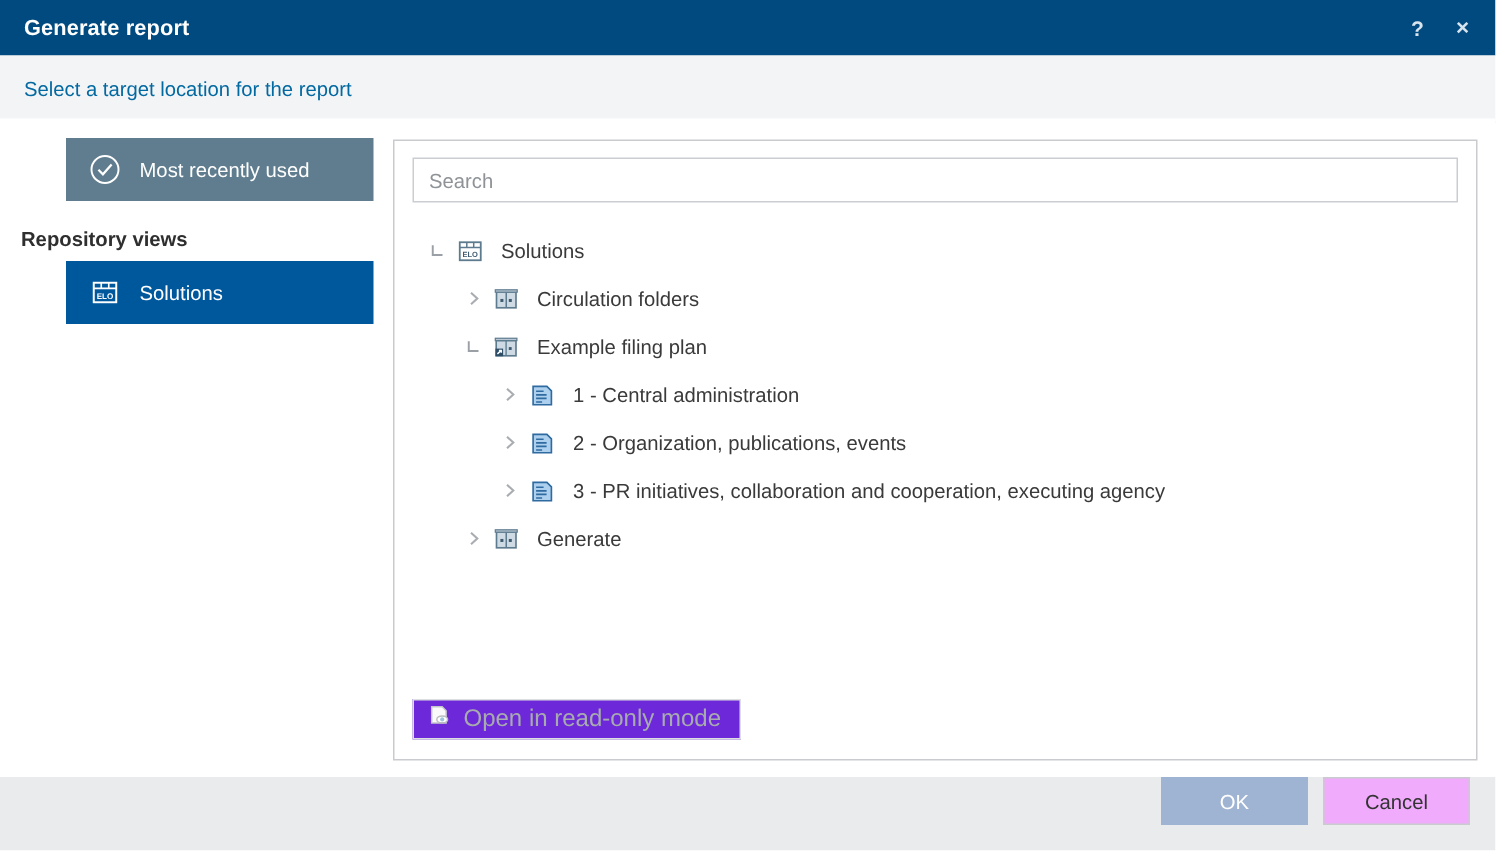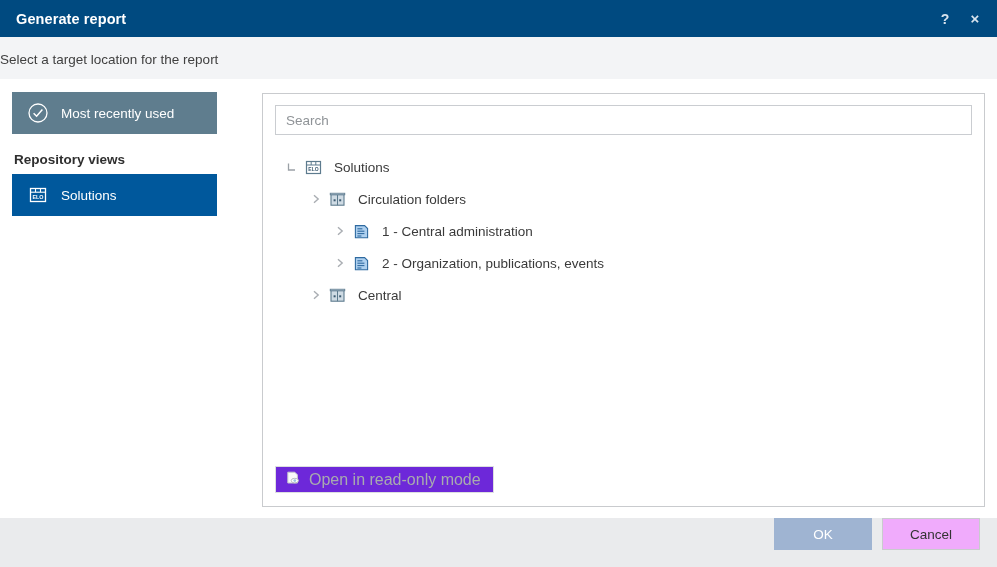--- a/index.html
+++ b/index.html
@@ -52,22 +52,23 @@
   }
   .tb-btn.help { font-size: 14px; }
 
   
   .subheader {
     height: 45px;
     background: #f3f4f6;
     border-bottom: 1px solid #e1e3e6;
     display: flex;
     align-items: center;
-    box-sizing: border-box;
-    color: #404040;
+    padding-left: 16px;
+    box-sizing: border-box;
+    color: #0369a1;
     font-size: 13.5px;
   }
 
   
   .body-area {
     position: absolute;
     top: 79px;
     left: 0;
     right: 0;
     bottom: 49px;
@@ -85,20 +86,21 @@
     height: 42px;
     display: flex;
     align-items: center;
     gap: 12px;
     padding-left: 15px;
     box-sizing: border-box;
     color: #ffffff;
     font-size: 13.5px;
     cursor: pointer;
     margin-bottom: 2px;
+    margin-left: 32px;
   }
   .side-item.mru { background: #5f7d8e; }
   .side-item.solutions { background: #00589c; }
   .side-heading {
     color: #2f2f2f;
     font-size: 13.5px;
     font-weight: bold;
     margin: 18px 0 7px 2px;
   }
   .side-icon { width: 22px; height: 22px; flex: none; }
@@ -302,20 +304,39 @@
               <line x1="9.5" y1="4.6" x2="9.5" y2="15.2" stroke="#5d7b8e" stroke-width="1"></line>
               <rect x="2.2" y="3.2" width="14.6" height="1.6" fill="#b9c8d4" stroke="#5d7b8e" stroke-width=".8"></rect>
               <rect x="5.6" y="9.3" width="2" height="2" fill="#3c5a70"></rect>
               <rect x="11.2" y="9.3" width="2" height="2" fill="#3c5a70"></rect>
             </svg>
           </span>
           <span class="node-label">Circulation folders</span>
         </div>
 
 
+        <div class="tree-row" style="padding-left:30px;">
+          <span class="twisty">
+            <svg width="12" height="12" viewBox="0 0 12 12">
+              <polyline points="2.5,2.5 2.5,9 9,9" fill="none" stroke="#9aa0a6" stroke-width="1.3"></polyline>
+            </svg>
+          </span>
+          <span class="node-icon">
+            <svg width="19" height="19" viewBox="0 0 19 19">
+              <rect x="2.8" y="5" width="13.2" height="10.2" fill="#cfdbe4" stroke="#5d7b8e" stroke-width="1.1"></rect>
+              <rect x="2.2" y="3.5" width="14.4" height="1.6" fill="#b9c8d4" stroke="#5d7b8e" stroke-width=".8"></rect>
+              <line x1="9.4" y1="5" x2="9.4" y2="15.2" stroke="#5d7b8e" stroke-width=".9"></line>
+              <rect x="11.2" y="9.4" width="1.9" height="1.9" fill="#3c5a70"></rect>
+              <rect x="2.3" y="10.4" width="5.1" height="5.1" fill="#2d4c66"></rect>
+              <polyline points="3.6,13.9 6.2,11.6" stroke="#ffffff" stroke-width="1"></polyline>
+              <polyline points="6.2,13.2 6.2,11.6 4.6,11.6" fill="none" stroke="#ffffff" stroke-width="1"></polyline>
+            </svg>
+          </span>
+          <span class="node-label">Example filing plan</span>
+        </div>
 
         <div class="tree-row" style="padding-left:54px;">
           <span class="twisty">
             <svg width="12" height="12" viewBox="0 0 12 12">
               <polyline points="4,2.2 8.2,6 4,9.8" fill="none" stroke="#a9adb2" stroke-width="1.4"></polyline>
             </svg>
           </span>
           <span class="node-icon">
             <svg width="19" height="19" viewBox="0 0 19 19">
               <path d="M3.4 3.6 h9.2 l3 3 v9.2 h-12.2 z" fill="#aed0ef" stroke="#2f6aa0" stroke-width="1.1"></path>
@@ -339,37 +360,54 @@
               <path d="M3.4 3.6 h9.2 l3 3 v9.2 h-12.2 z" fill="#aed0ef" stroke="#2f6aa0" stroke-width="1.1"></path>
               <line x1="5.4" y1="6.8" x2="10.4" y2="6.8" stroke="#2f6aa0" stroke-width="1.1"></line>
               <line x1="5.4" y1="9.2" x2="12.4" y2="9.2" stroke="#2f6aa0" stroke-width="1.1"></line>
               <line x1="5.4" y1="11.6" x2="12.4" y2="11.6" stroke="#2f6aa0" stroke-width="1.1"></line>
               <line x1="5.4" y1="14" x2="9.4" y2="14" stroke="#2f6aa0" stroke-width="1.1"></line>
             </svg>
           </span>
           <span class="node-label">2 - Organization, publications, events</span>
         </div>
 
+        <div class="tree-row" style="padding-left:54px;">
+          <span class="twisty">
+            <svg width="12" height="12" viewBox="0 0 12 12">
+              <polyline points="4,2.2 8.2,6 4,9.8" fill="none" stroke="#a9adb2" stroke-width="1.4"></polyline>
+            </svg>
+          </span>
+          <span class="node-icon">
+            <svg width="19" height="19" viewBox="0 0 19 19">
+              <path d="M3.4 3.6 h9.2 l3 3 v9.2 h-12.2 z" fill="#aed0ef" stroke="#2f6aa0" stroke-width="1.1"></path>
+              <line x1="5.4" y1="6.8" x2="10.4" y2="6.8" stroke="#2f6aa0" stroke-width="1.1"></line>
+              <line x1="5.4" y1="9.2" x2="12.4" y2="9.2" stroke="#2f6aa0" stroke-width="1.1"></line>
+              <line x1="5.4" y1="11.6" x2="12.4" y2="11.6" stroke="#2f6aa0" stroke-width="1.1"></line>
+              <line x1="5.4" y1="14" x2="9.4" y2="14" stroke="#2f6aa0" stroke-width="1.1"></line>
+            </svg>
+          </span>
+          <span class="node-label">3 - PR initiatives, collaboration and cooperation, executing agency</span>
+        </div>
 
         <div class="tree-row" style="padding-left:30px;">
           <span class="twisty">
             <svg width="12" height="12" viewBox="0 0 12 12">
               <polyline points="4,2.2 8.2,6 4,9.8" fill="none" stroke="#a9adb2" stroke-width="1.4"></polyline>
             </svg>
           </span>
           <span class="node-icon">
             <svg width="19" height="19" viewBox="0 0 19 19">
               <rect x="3" y="4.6" width="13" height="10.6" fill="#cfdbe4" stroke="#5d7b8e" stroke-width="1.1"></rect>
               <line x1="9.5" y1="4.6" x2="9.5" y2="15.2" stroke="#5d7b8e" stroke-width="1"></line>
               <rect x="2.2" y="3.2" width="14.6" height="1.6" fill="#b9c8d4" stroke="#5d7b8e" stroke-width=".8"></rect>
               <rect x="5.6" y="9.3" width="2" height="2" fill="#3c5a70"></rect>
               <rect x="11.2" y="9.3" width="2" height="2" fill="#3c5a70"></rect>
             </svg>
           </span>
-          <span class="node-label">Central</span>
+          <span class="node-label">Generate</span>
         </div>
 
       </div>
 
       <div class="readonly-btn">
         <span>
           <svg width="16" height="16" viewBox="0 0 16 16">
             <path d="M2.8 2.2 h7 l2.6 2.6 v8.2 h-9.6 z" fill="#fafafa" stroke="#c4c7ca" stroke-width="1"></path>
             <ellipse cx="9.8" cy="10.6" rx="3.6" ry="2.3" fill="#ffffff" stroke="#b9bcc0" stroke-width="1"></ellipse>
             <circle cx="9.8" cy="10.6" r="1.4" fill="#9fc3dd"></circle>

